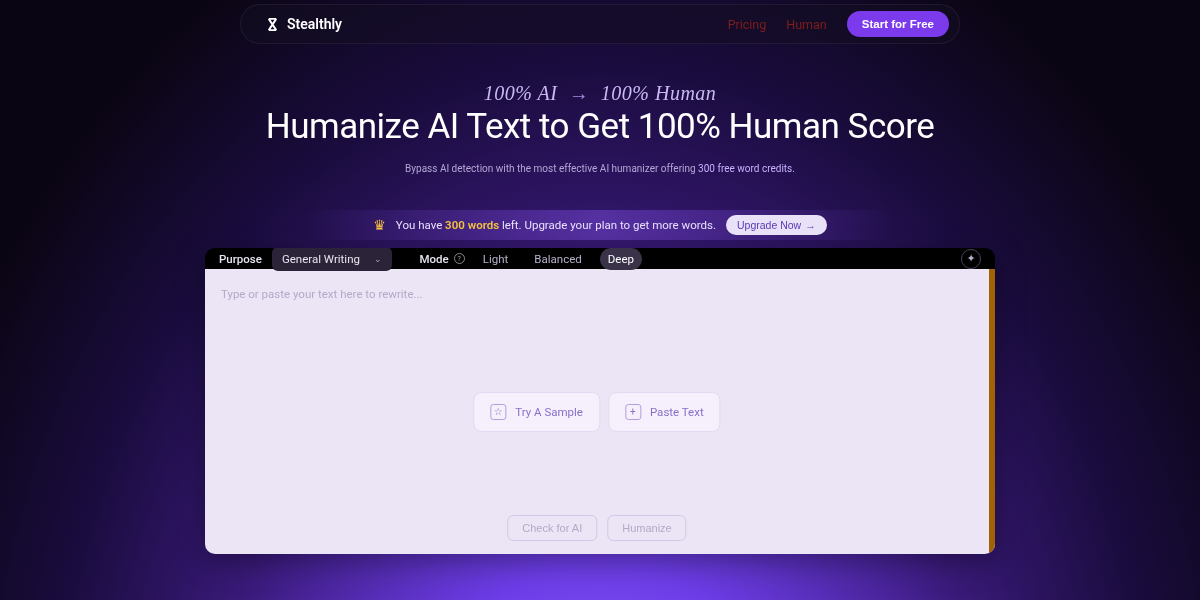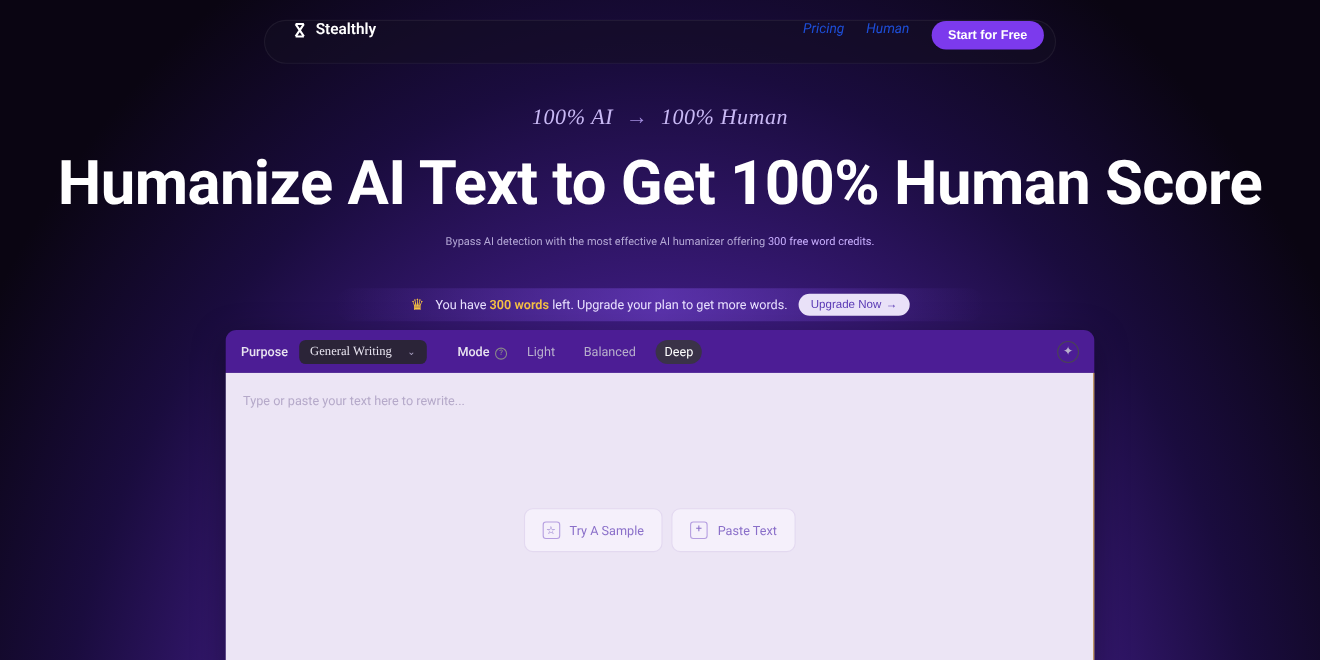--- a/index.html
+++ b/index.html
@@ -7,47 +7,47 @@
   width: 1200px;
   height: 600px;
   background: radial-gradient(ellipse at 50% 130%, #8a5cf6 0%, #6d3de8 20%, #3a1a7a 45%, #1a0c3e 65%, #0a0512 85%);
   font-family: -apple-system, BlinkMacSystemFont, "Segoe UI", Roboto, sans-serif;
   overflow: hidden;
   position: relative;
 }
 .navbar {
   width: 720px;
   height: 40px;
-  margin: 18px auto 0;
+  margin: 4px auto 0;
   background: rgba(20, 15, 35, 0.55);
   border: 1px solid rgba(255,255,255,0.06);
   border-radius: 22px;
   display: flex;
-  align-items: flex-start;
+  align-items: center;
   padding: 0 10px 0 24px;
 }
 .logo { display: flex; align-items: center; gap: 7px; }
 .logo-icon { width: 15px; height: 15px; }
 .logo-text { color: #fff; font-weight: 600; font-size: 14px; }
 .nav-spacer { flex: 1; }
-.nav-link { color: #1d4ed8; font-size: 12.5px; margin-right: 20px; cursor: pointer; font-style: italic; }
+.nav-link { color: #7f1d1d; font-size: 12.5px; margin-right: 20px; cursor: pointer; }
 .cta-btn {
   background: #7c3aed;
   color: #fff;
   font-size: 11.5px;
   font-weight: 600;
   padding: 7px 15px;
   border-radius: 16px;
   border: none;
   cursor: pointer;
 }
 .hero { text-align: center; margin-top: 38px; }
 .tagline { font-family: "Brush Script MT", cursive; font-style: italic; color: #c9b9f5; font-size: 20px; letter-spacing: 0.5px; }
 .tagline .arrow { margin: 0 6px; color: #a48ee0; }
-.headline { color: #fff; font-size: 56px; font-weight: 700; line-height: 1.18; margin-top: 14px; letter-spacing: -0.5px; }
+.headline { color: #fff; font-size: 35px; font-weight: 400; line-height: 1.18; margin-top: 1px; letter-spacing: -0.5px; }
 .subline { color: #b4a8d6; font-size: 10px; margin-top: 16px; }
 .subline .credits { color: #c9b0ff; }
 .upgrade-bar {
   width: 590px;
   margin: 36px auto 0;
   background: linear-gradient(90deg, rgba(100,60,200,0.0) 0%, rgba(130,80,230,0.45) 50%, rgba(100,60,200,0.0) 100%);
   border-radius: 16px;
   height: 30px;
   display: flex;
   align-items: center;
@@ -73,51 +73,50 @@
   text-align: center;
 }
 .editor {
   width: 790px;
   margin: 8px auto 0;
   border-radius: 10px;
   overflow: hidden;
   box-shadow: 0 8px 30px rgba(0,0,0,0.35);
 }
 .editor-bar {
-  background: #4c1d95;
-  height: 39px;
+  background: #000000;
+  height: 21px;
   display: flex;
   align-items: center;
   padding: 0 14px;
   gap: 10px;
   font-size: 11.5px;
   color: #e8e4f0;
 }
 .purpose-label { font-weight: 500; }
 .purpose-select {
   background: #2b2438;
   padding: 5px 10px;
   border-radius: 6px;
   display: flex;
   align-items: center;
   gap: 14px;
   font-size: 11.5px;
   color: #e8e4f0;
   cursor: pointer;
-  font-family: Liberation Serif, serif;
 }
 .chevron { font-size: 9px; color: #a89fc0; }
-.mode-label { margin-left: 18px; font-weight: 500; display: flex; align-items: flex-end; gap: 5px; }
+.mode-label { margin-left: 18px; font-weight: 500; display: flex; align-items: center; gap: 5px; }
 .info-icon { width: 11px; height: 11px; border: 1px solid #888; border-radius: 50%; display: inline-flex; align-items: center; justify-content: center; font-size: 7px; color: #888; }
 .mode-opt { color: #b8b0cc; cursor: pointer; padding: 4px 8px; border-radius: 5px; }
 .mode-opt.active { background: #3a3248; color: #fff; border-radius: 11px; }
 .bar-spacer { flex: 1; }
 .compass-btn { width: 20px; height: 20px; border: 1px solid #4a4258; border-radius: 50%; display: flex; align-items: center; justify-content: center; cursor: pointer; color: #b8b0cc; font-size: 11px; }
 .editor-body { display: flex; height: 285px; background: #ece5f5; }
-.left-panel { flex: 1; border-right: 1px solid #a16207; position: relative; }
+.left-panel { flex: 1; border-right: 6px solid #a16207; position: relative; }
 .input-placeholder { color: #b5a9c9; font-size: 11.5px; position: absolute; top: 18px; left: 16px; }
 .action-btns { position: absolute; top: 50%; left: 50%; transform: translate(-50%, -50%); display: flex; gap: 8px; }
 .action-btn {
   background: #f5f0fb;
   border: 1px solid #e3d9f0;
   border-radius: 8px;
   padding: 11px 16px;
   display: flex;
   align-items: center;
   gap: 9px;
@@ -201,15 +200,19 @@
       <div class="action-btns">
         <div class="action-btn">
           <span class="action-icon">☆</span>
           <span>Try A Sample</span>
         </div>
         <div class="action-btn">
           <span class="action-icon">+</span>
           <span>Paste Text</span>
         </div>
       </div>
+      <div class="bottom-btns">
+        <button class="bottom-btn">Check for AI</button>
+        <button class="bottom-btn">Humanize</button>
+      </div>
     </div>
   </div>
 </div>
 
 </body></html>

